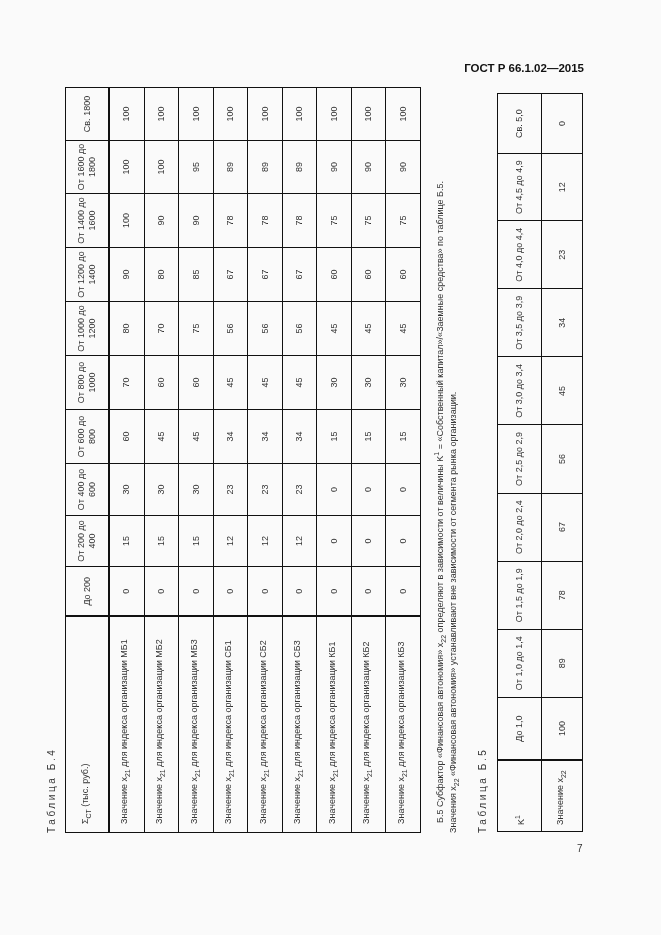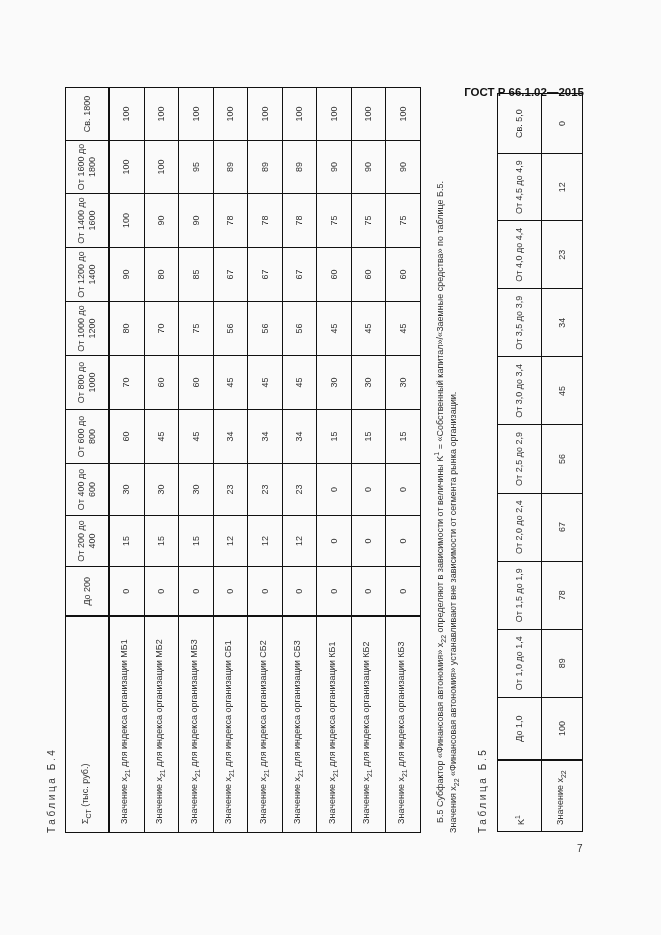--- a/index.html
+++ b/index.html
@@ -1,18 +1,18 @@
 <!DOCTYPE html>
 <html><head>
 <meta charset="utf-8">
 <style>
   html,body{margin:0;padding:0;}
   body{width:661px;height:935px;background:#fafafa;position:relative;overflow:hidden;
        font-family:"Liberation Sans",sans-serif;color:#222;}
-  .std-title{position:absolute;top:62px;right:77px;font-size:11.5px;font-weight:bold;color:#111;margin-top:24px;}
+  .std-title{position:absolute;top:62px;right:77px;font-size:11.5px;font-weight:bold;color:#111;}
   .page-num{position:absolute;left:577px;top:843px;font-size:10px;color:#333;}
   
   .land{position:absolute;left:0;top:935px;width:935px;height:661px;
         transform-origin:0 0;transform:rotate(-90deg);}
   .caption{position:absolute;font-size:10px;letter-spacing:2.6px;color:#333;}
   table{position:absolute;border-collapse:collapse;table-layout:fixed;}
   td{border:1px solid #111;font-size:9px;color:#333;text-align:center;vertical-align:middle;padding:0 2px;line-height:10.5px;}
   .t4 td.rowhead{text-align:left;padding-left:8px;}
   .t4 tr.head td{border-bottom:2px solid #111;}
   .t4 td.firstcol{border-right:2px solid #111;}

